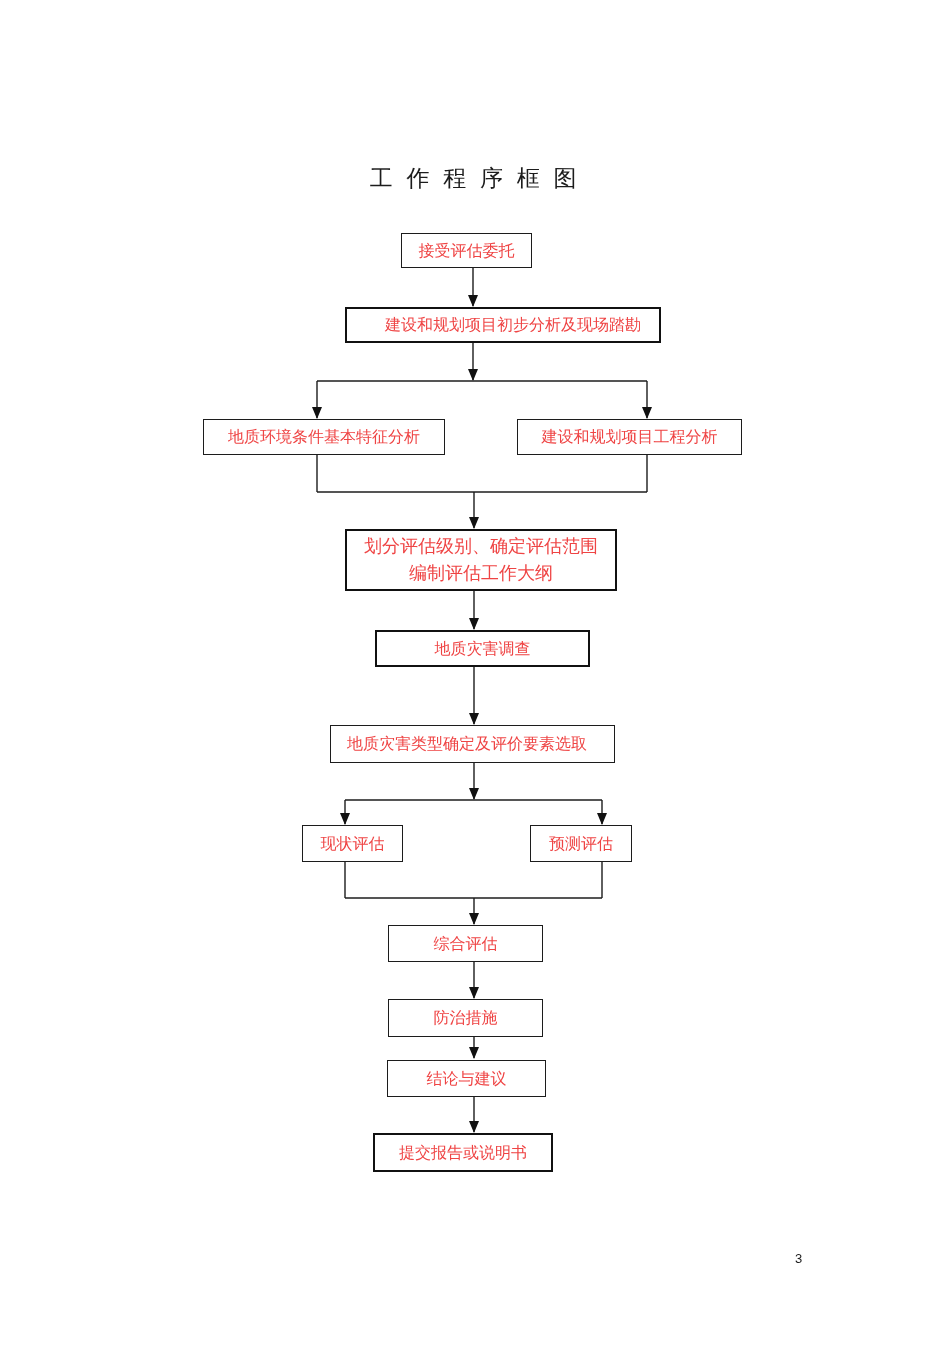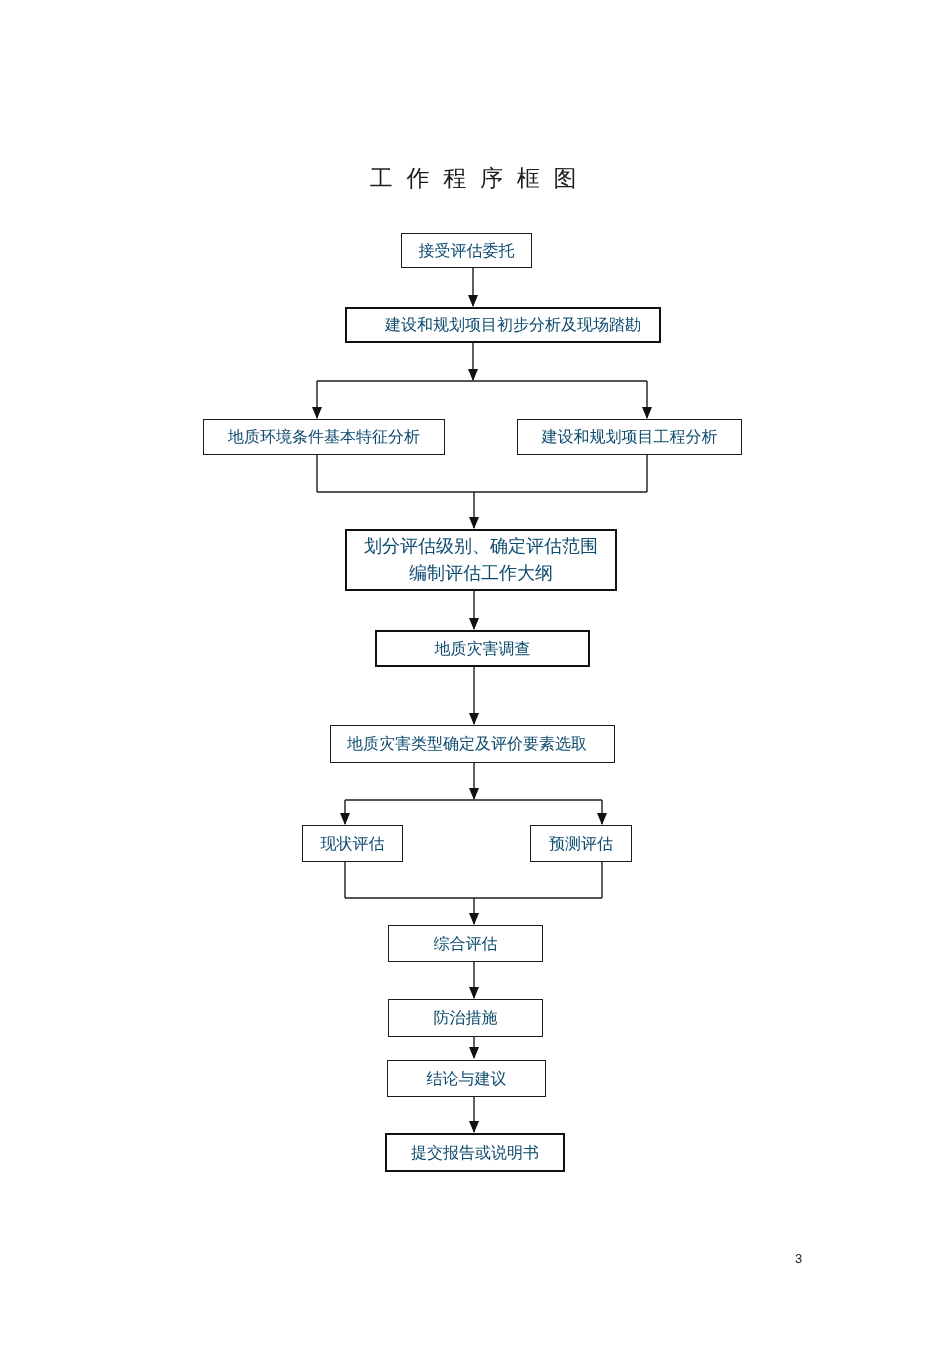--- a/index.html
+++ b/index.html
@@ -37,37 +37,37 @@
   .node {
     position: absolute;
     box-sizing: border-box;
     border: 1.5px solid #1c1c1c;
     background: #ffffff;
     display: flex;
     align-items: center;
     justify-content: center;
     font-size: 16px;
     line-height: 1.2;
-    color: #0c4a6e;
+    color: #ef4444;
     white-space: nowrap;
   }
   .node.thick { border-width: 2px; border-color: #111111; }
   .n1  { left: 401px; top: 233px; width: 131px; height: 35px; }
   .n2  { left: 345px; top: 307px; width: 316px; height: 36px; justify-content: flex-start; padding-left: 38px; }
   .n3  { left: 203px; top: 419px; width: 242px; height: 36px; }
   .n4  { left: 517px; top: 419px; width: 225px; height: 36px; }
   .n5  { left: 345px; top: 529px; width: 272px; height: 62px; flex-direction: column; font-size: 18px; line-height: 27px; }
   .n6  { left: 375px; top: 630px; width: 215px; height: 37px; }
   .n7  { left: 330px; top: 725px; width: 285px; height: 38px; justify-content: flex-start; padding-left: 16px; }
   .n8  { left: 302px; top: 825px; width: 101px; height: 37px; }
   .n9  { left: 530px; top: 825px; width: 102px; height: 37px; }
   .n10 { left: 388px; top: 925px; width: 155px; height: 37px; }
   .n11 { left: 388px; top: 999px; width: 155px; height: 38px; }
   .n12 { left: 387px; top: 1060px; width: 159px; height: 37px; }
-  .n13 { left: 385px; top: 1133px; width: 180px; height: 39px; }
+  .n13 { left: 373px; top: 1133px; width: 180px; height: 39px; }
   .page-number {
     position: absolute;
     left: 795px;
     top: 1251px;
     font-size: 13px;
     color: #1c1c1c;
     font-family: "Liberation Sans", "DejaVu Sans", sans-serif;
   }
 </style>
 </head>

